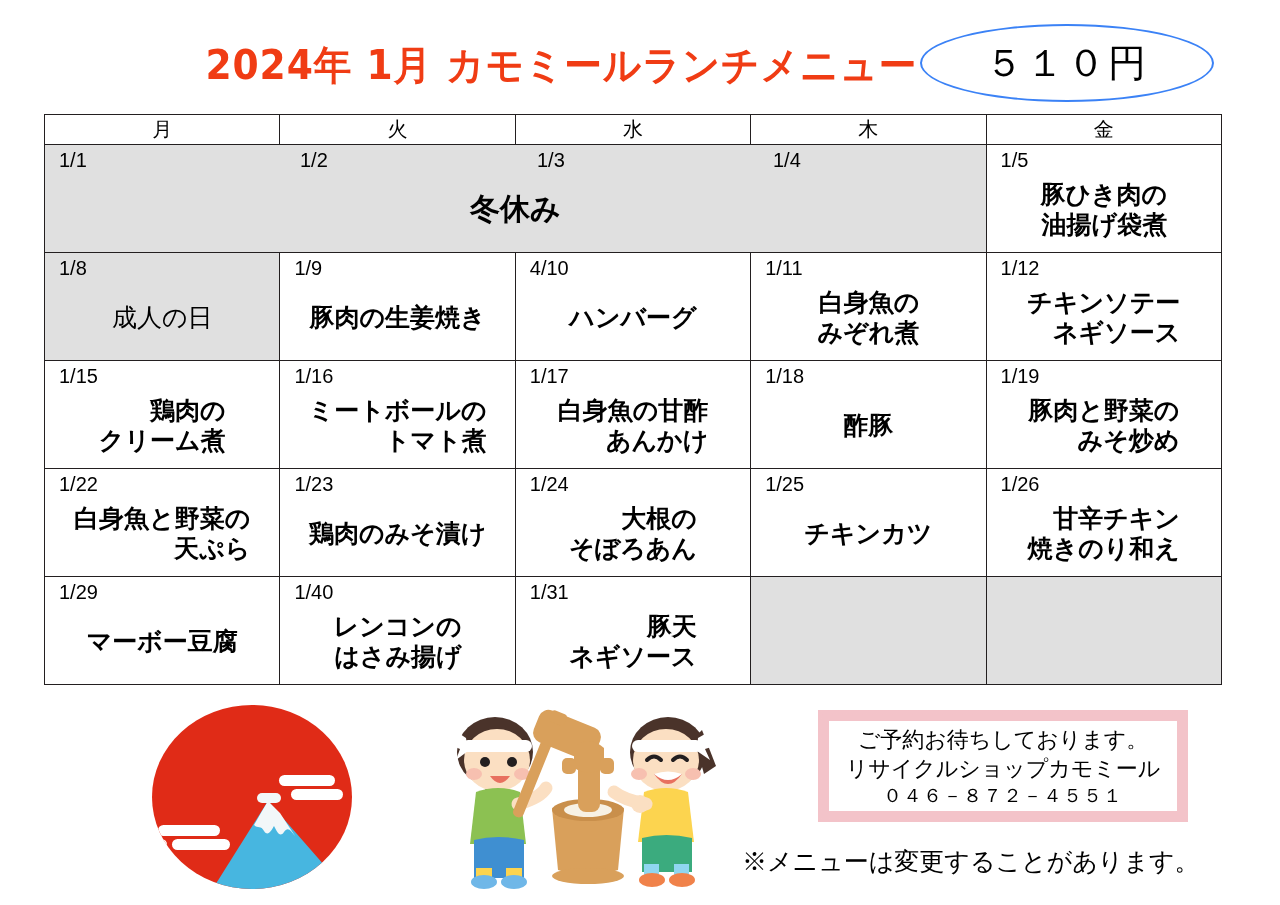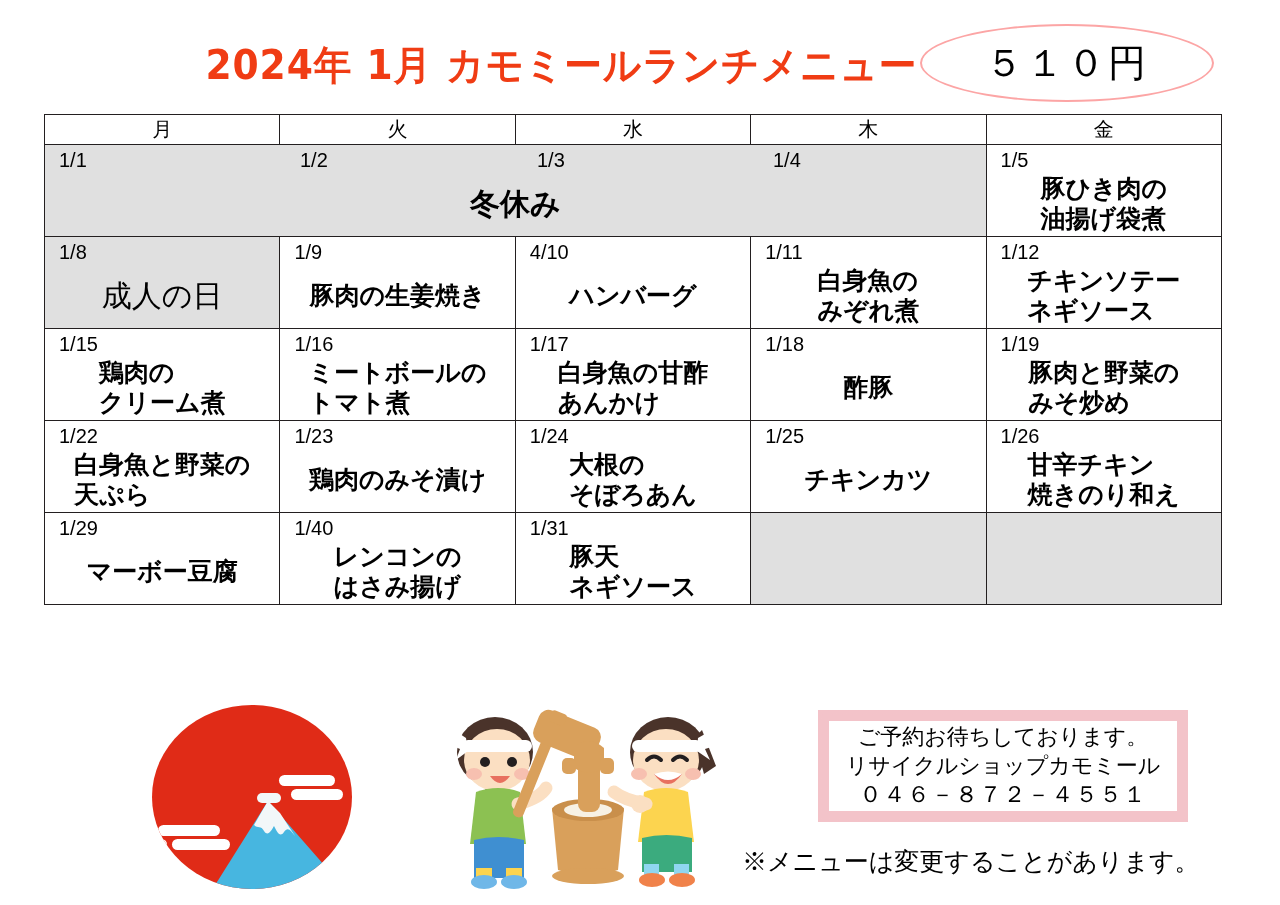--- a/index.html
+++ b/index.html
@@ -38,21 +38,21 @@
     transform: scaleX(0.94);
     transform-origin: center;
     white-space: nowrap;
   }
   .price-badge {
     position: absolute;
     left: 920px;
     top: 24px;
     width: 294px;
     height: 78px;
-    border: 2px solid #fca5a5;
+    border: 2px solid #3b82f6;
     border-radius: 50%;
     display: flex;
     align-items: center;
     justify-content: center;
     box-sizing: border-box;
   }
   .price-badge-text {
     font-size: 38px;
     letter-spacing: 3px;
     font-family: "DejaVu Sans", sans-serif;
@@ -76,21 +76,21 @@
   }
   .menu-table th {
     height: 30px;
     font-size: 20px;
     font-weight: normal;
     text-align: center;
     vertical-align: middle;
     font-family: "DejaVu Sans", sans-serif;
   }
   .menu-table td {
-    height: 92px;
+    height: 108px;
   }
   .cell {
     position: relative;
     width: 100%;
     height: 100%;
     box-sizing: border-box;
   }
   .cell-date {
     position: absolute;
     left: 14px;
@@ -101,31 +101,31 @@
   }
   .cell-item {
     position: absolute;
     left: 0;
     right: 0;
     top: 30px;
     bottom: 4px;
     display: flex;
     align-items: center;
     justify-content: center;
-    text-align: left;
+    text-align: right;
     font-size: 25px;
     line-height: 1.18;
     font-weight: bold;
-    font-family: Liberation Sans, sans-serif;
+    font-family: Liberation Mono, monospace;
     padding: 0 4px;
     box-sizing: border-box;
   }
   .holiday .cell-item {
     font-weight: normal;
-    font-size: 30px;
+    font-size: 25px;
   }
   td.gray { background: #e0e0e0; }
   td.empty { background: #e0e0e0; }
   .break-cell .cell-item {
     font-size: 30px;
     font-weight: bold;
   }
   .break-dates {
     position: absolute;
     left: 0; right: 0; top: 4px;
@@ -185,21 +185,21 @@
     align-items: center;
     justify-content: center;
   }
   .stamp-line {
     font-size: 22px;
     line-height: 1.32;
     font-family: "DejaVu Sans", sans-serif;
     white-space: nowrap;
   }
   .stamp-phone {
-    font-size: 23px;
+    font-size: 19px;
     letter-spacing: 1px;
     line-height: 1.3;
     font-family: "DejaVu Sans", sans-serif;
     white-space: nowrap;
   }
   .footnote {
     position: absolute;
     left: 742px;
     top: 845px;
     font-size: 25px;

